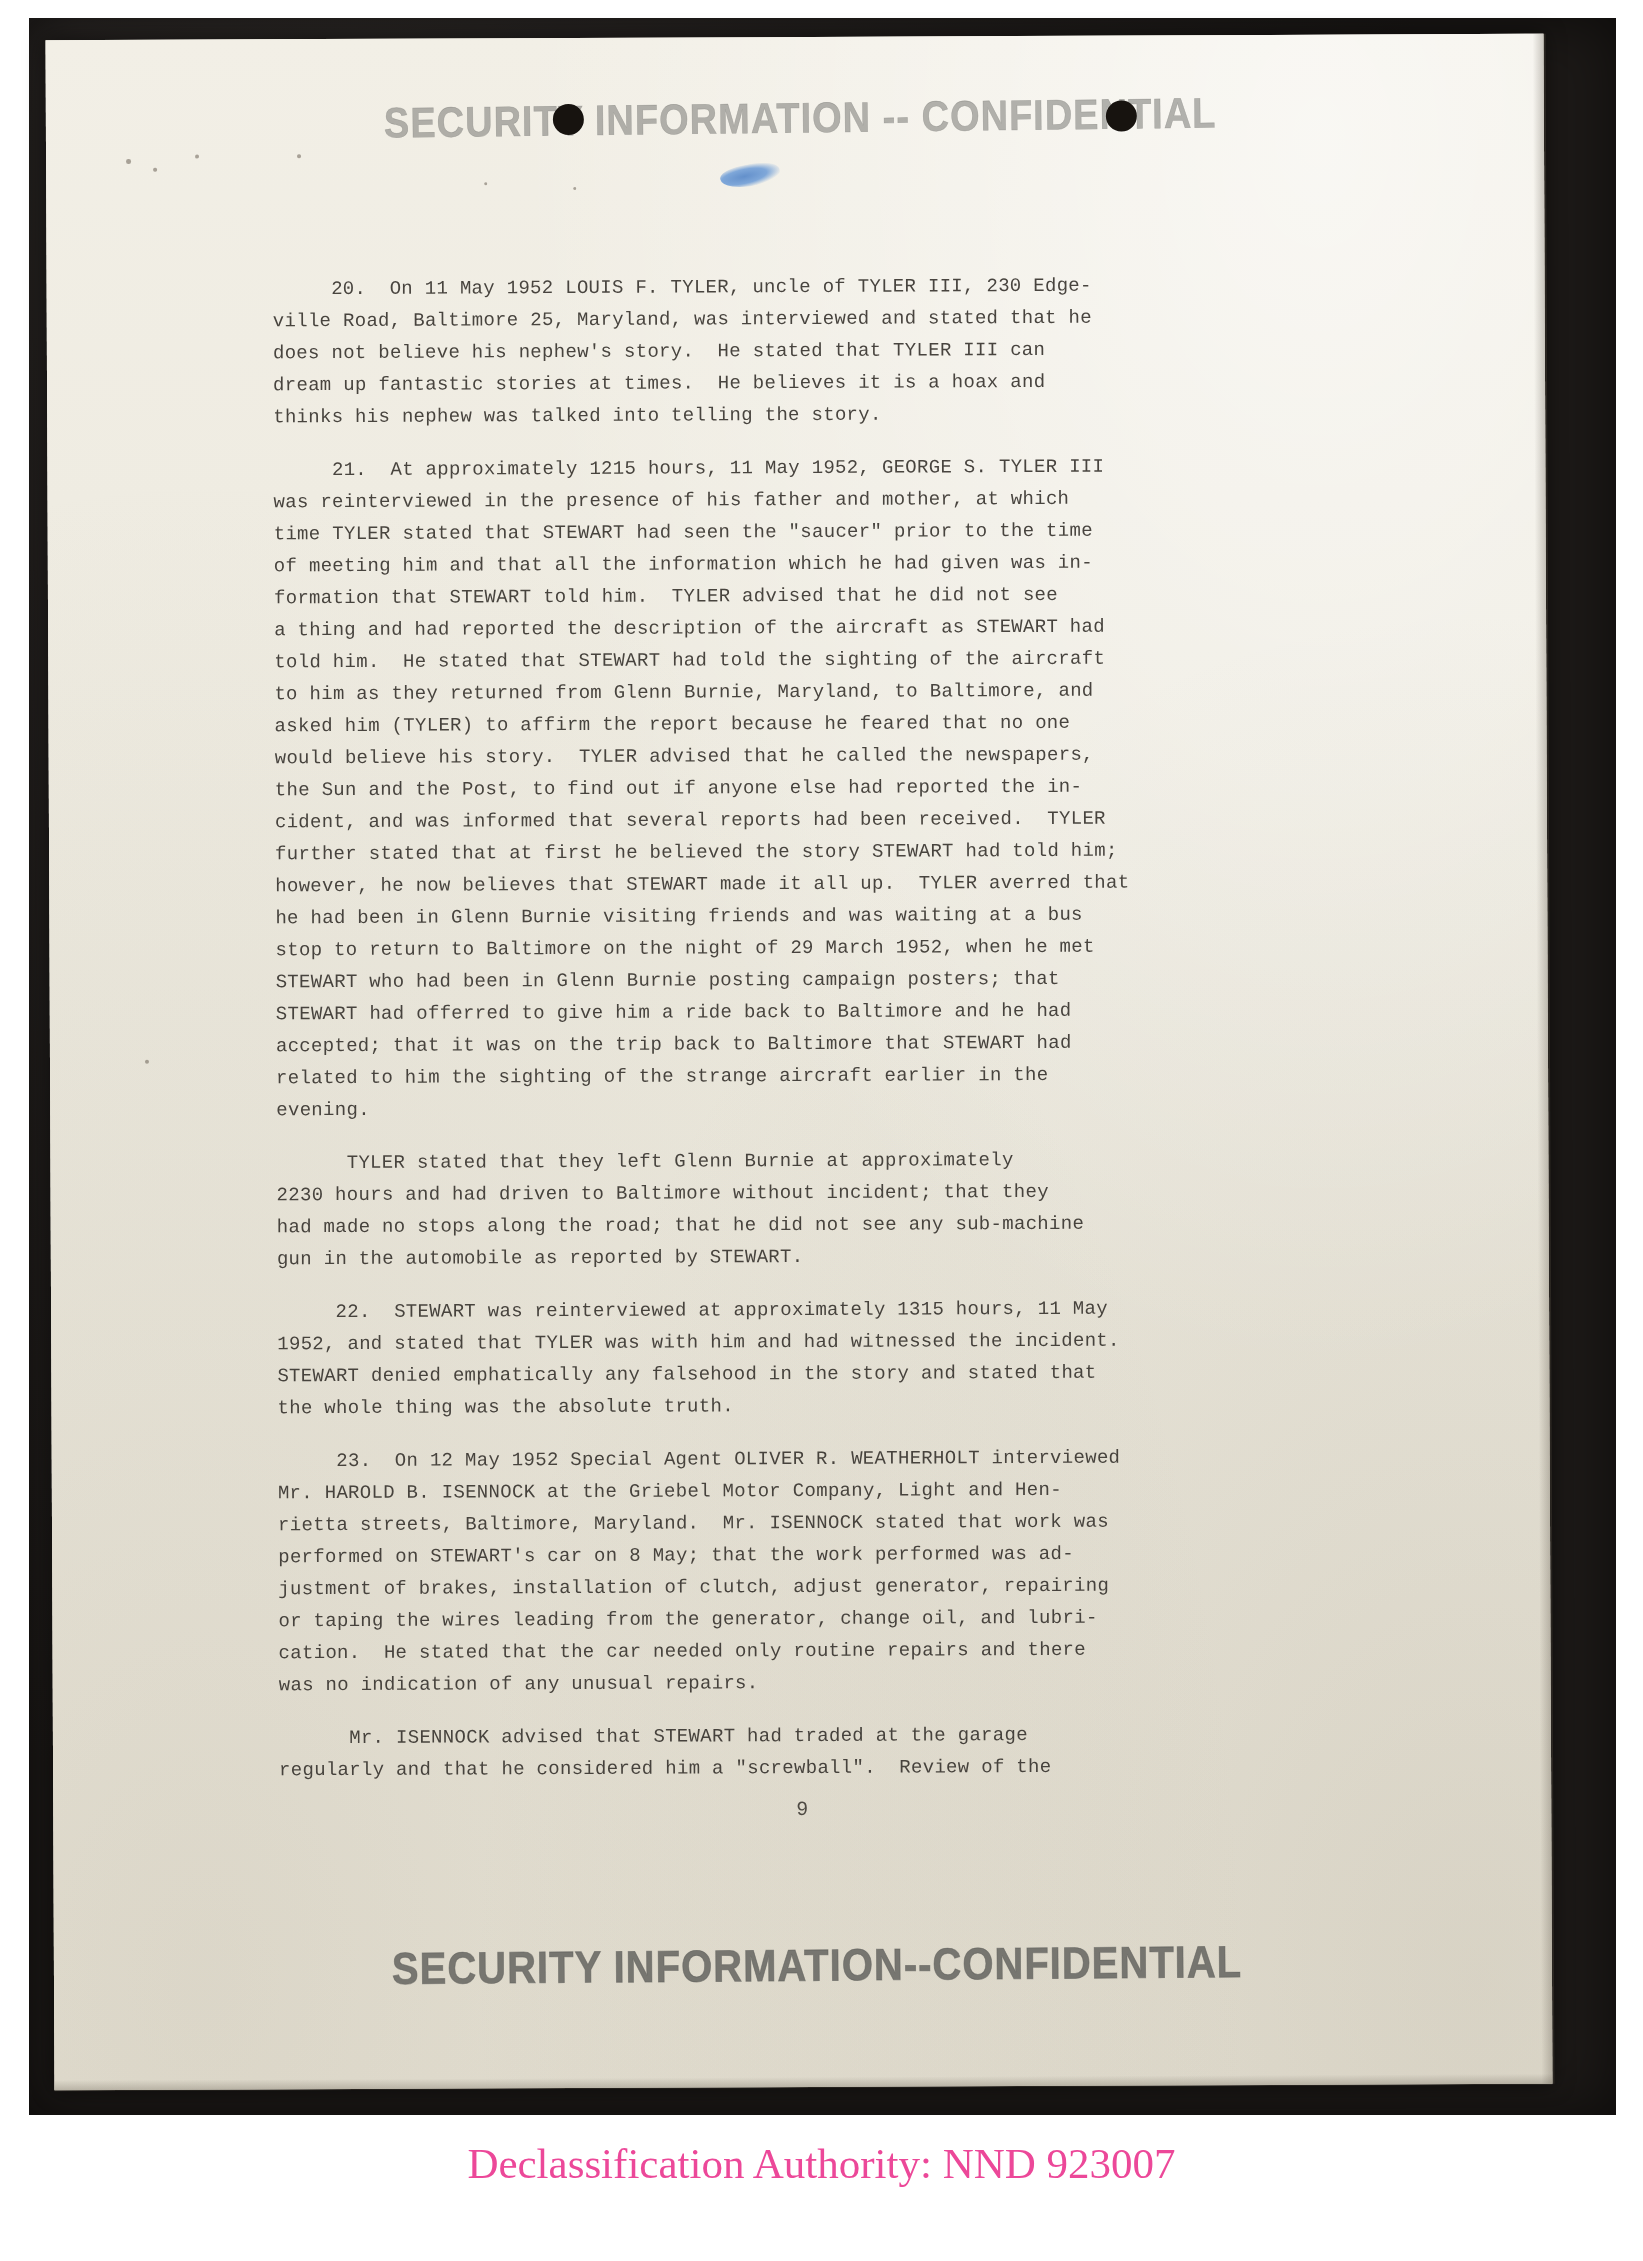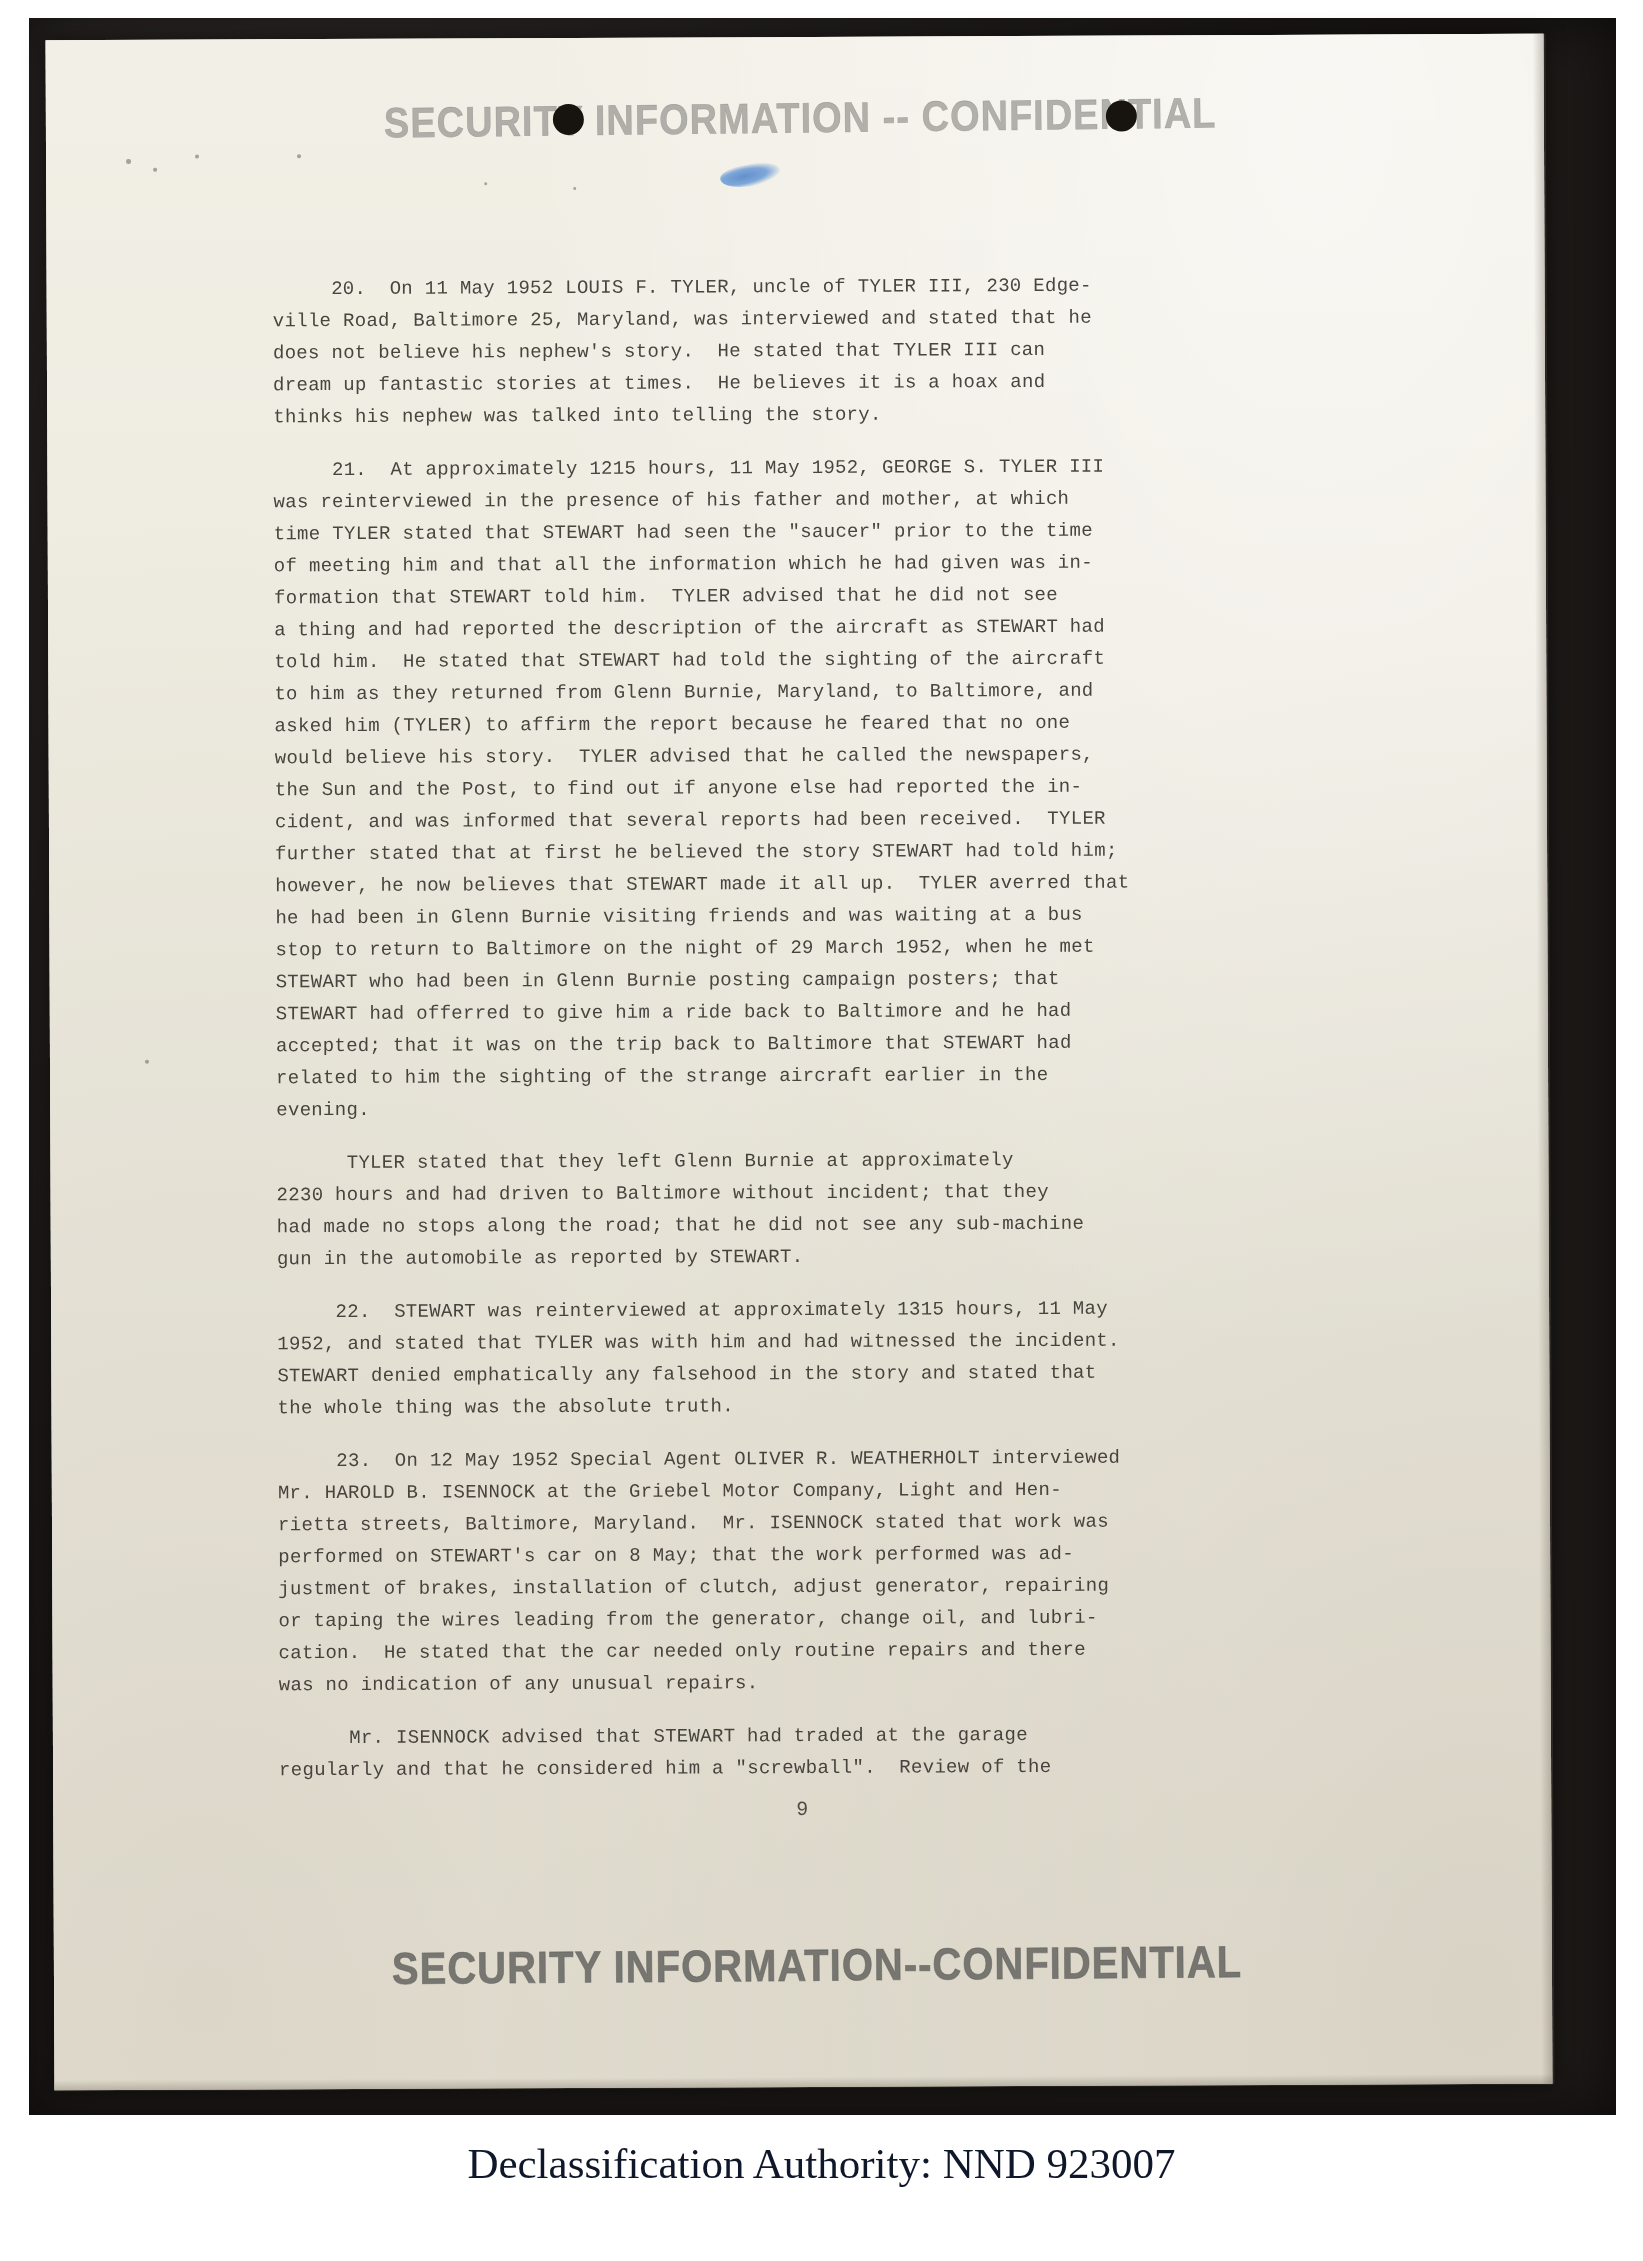--- a/index.html
+++ b/index.html
@@ -169,21 +169,21 @@
 
   
   .caption {
     position: absolute;
     left: 0;
     top: 2139px;
     width: 1643px;
     text-align: center;
     font-family: "Liberation Serif", serif;
     font-size: 43px;
-    color: #0f172a;
+    color: #ec4899;
   }
 </style>
 </head>
 <body>
 
 <div class="scan-backdrop">
   <div class="mat"></div>
 
   <div class="paper">
     <div class="paper-edge-right"></div>

